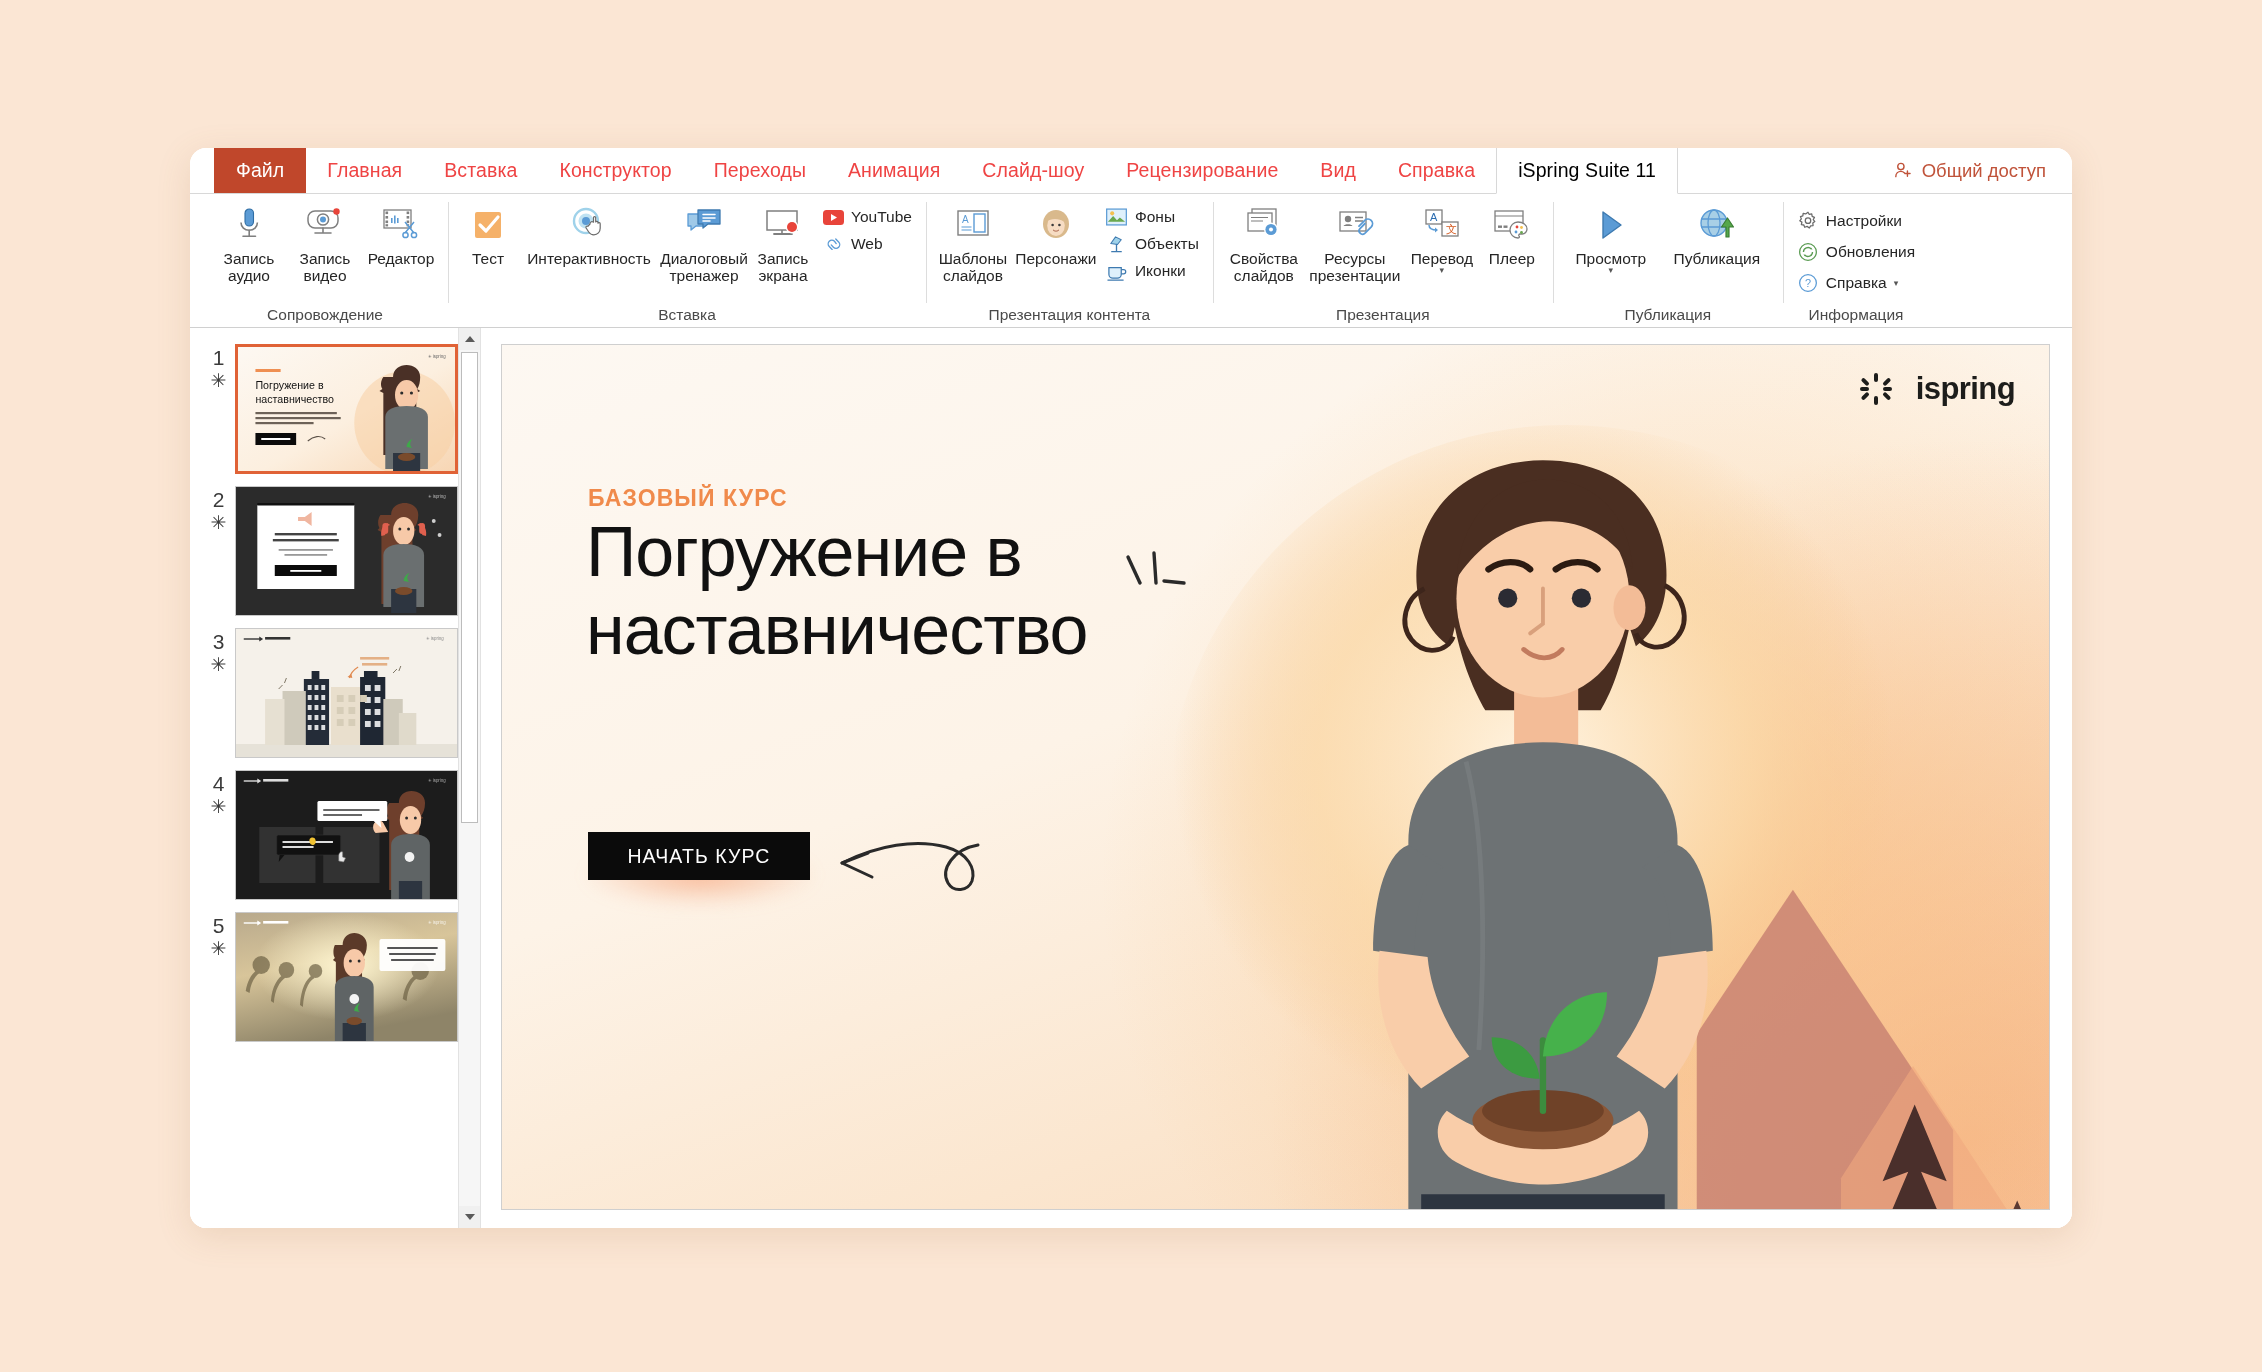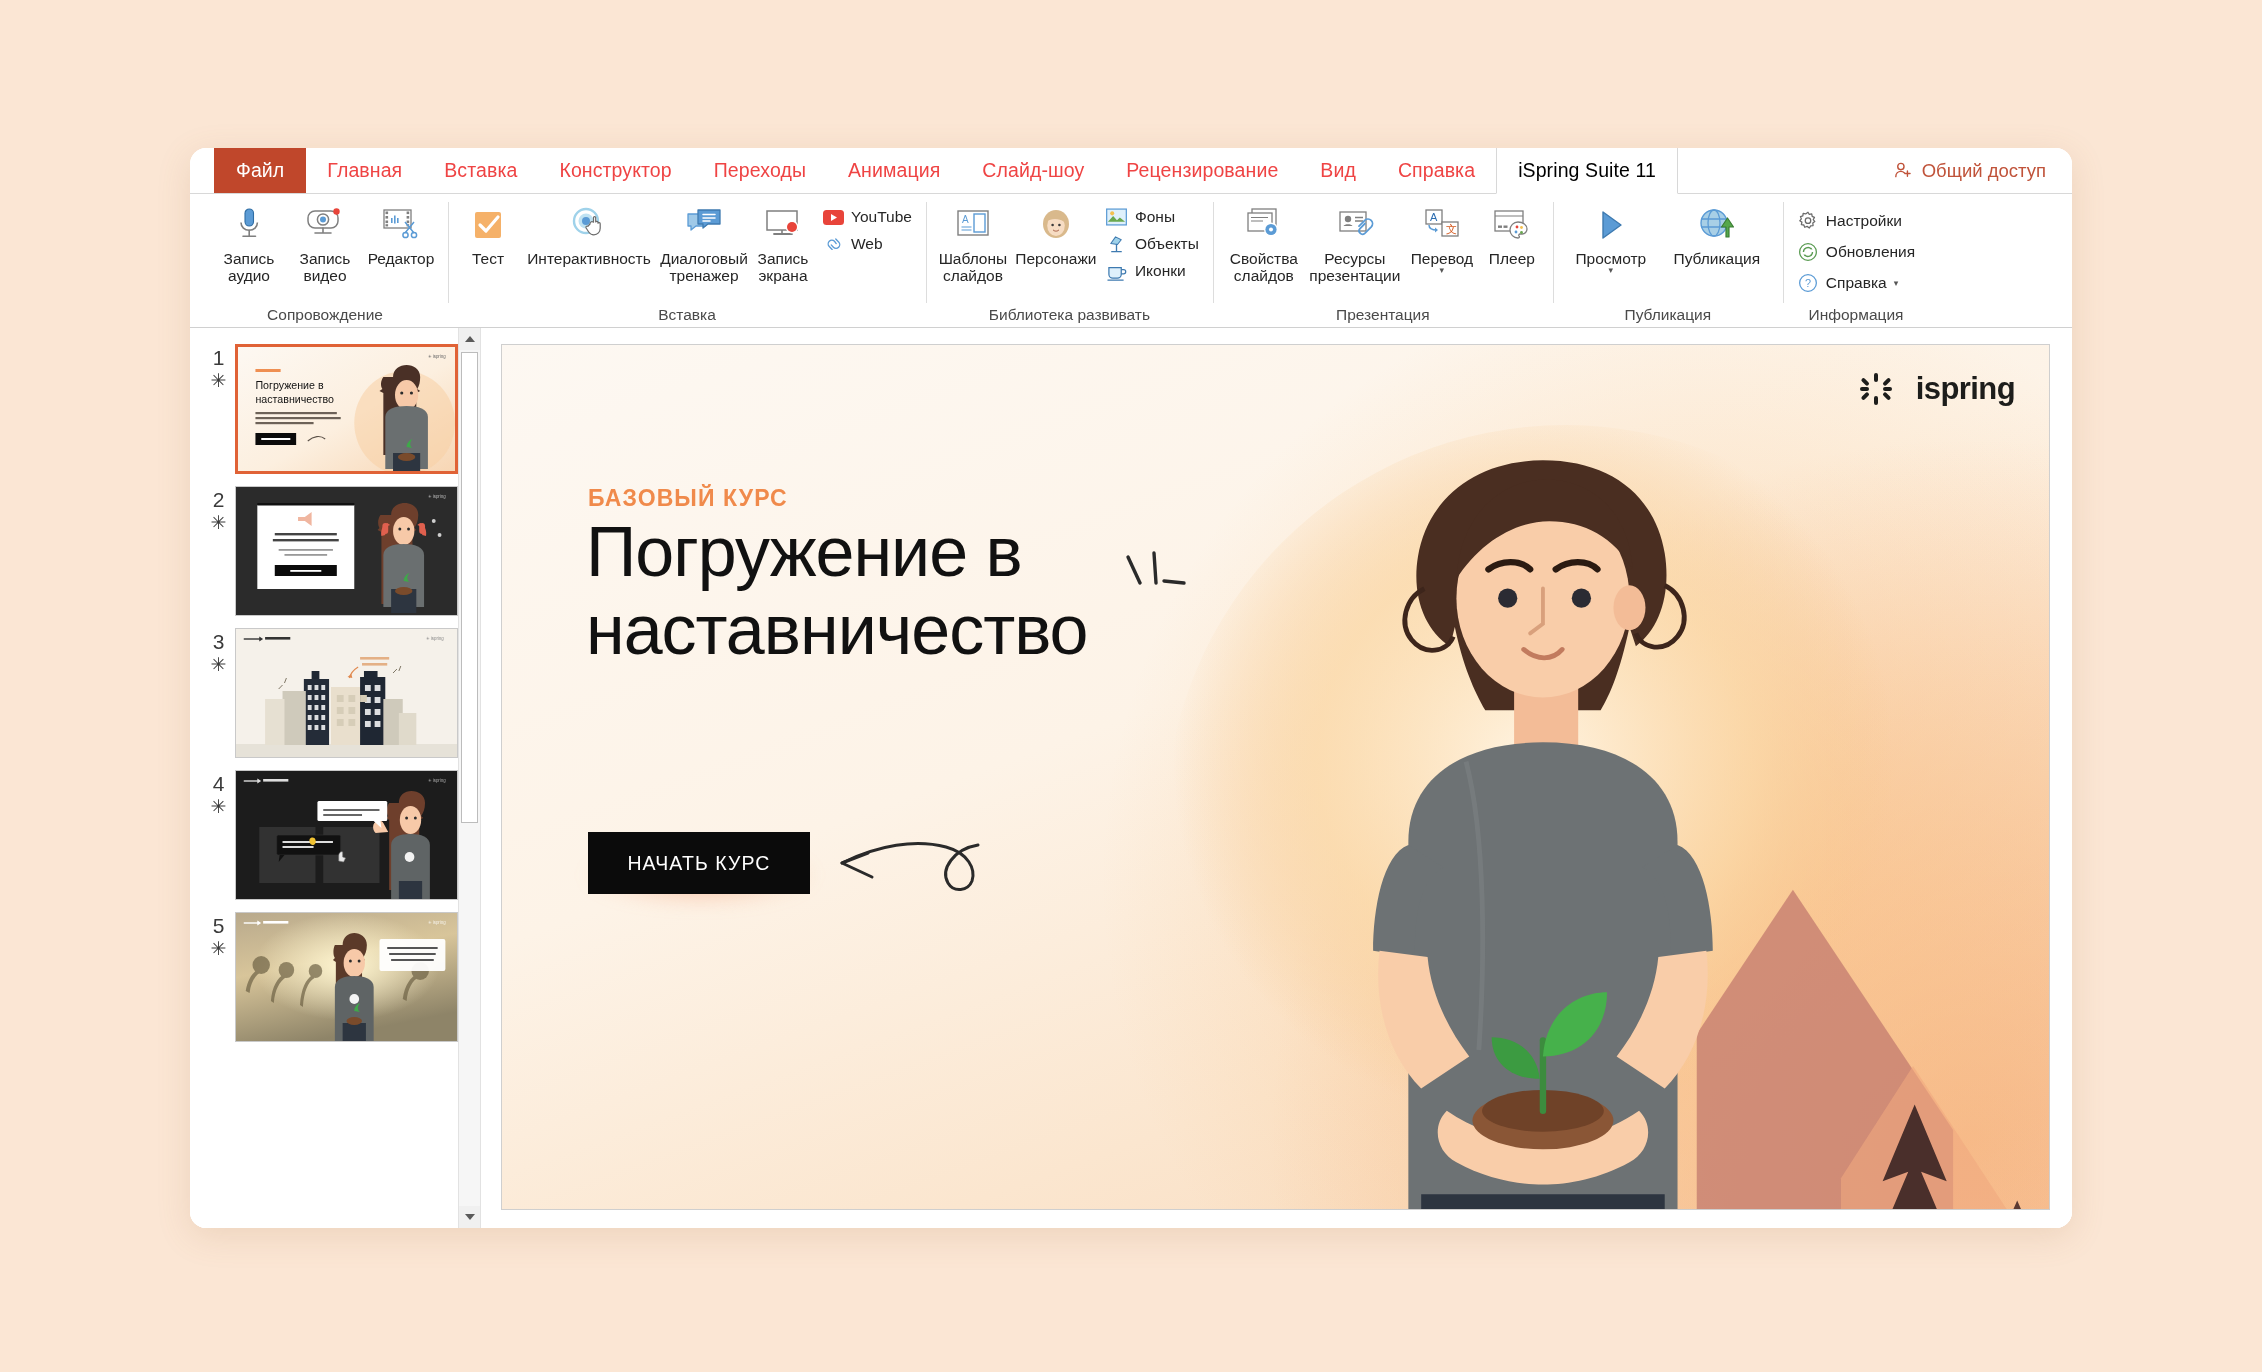--- a/index.html
+++ b/index.html
@@ -198,21 +198,21 @@
     font-weight: 400; letter-spacing: -1px;
     max-width: 640px;
   }
   .bodytext {
     position: absolute; left: 86px; top: 340px;
     width: 620px;
     font-size: 21px; line-height: 33px; color: #3c3530;
   }
   .cta {
     position: absolute; left: 86px; top: 487px;
-    width: 222px; height: 62px;
+    width: 222px; height: 48px;
     background: #0b0b0b; color: #ffffff;
     display: flex; align-items: center; justify-content: center;
     font-size: 19.5px; letter-spacing: 1.1px; font-weight: 500;
     cursor: default;
   }
   .cta-glow {
     position: absolute; left: 78px; top: 497px;
     width: 240px; height: 66px;
     background: radial-gradient(ellipse at center, rgba(244,140,90,.55), rgba(244,140,90,0) 70%);
     filter: blur(8px);
@@ -452,21 +452,21 @@
               <svg width="21" height="19" viewBox="0 0 22 20">
                   <path d="M3 6h13v7a4 4 0 0 1-4 4H7a4 4 0 0 1-4-4z" fill="#dff0fb" stroke="#3e7ab0" stroke-width="1.3"></path>
                   <path d="M16 8h2.5a2.2 2.2 0 0 1 0 4.4H16" fill="none" stroke="#3e7ab0" stroke-width="1.3"></path>
                   <path d="M2 19h16" stroke="#3e7ab0" stroke-width="1.4" stroke-linecap="round"></path>
                 </svg>
             </span>
             <span>Иконки</span>
           </div>
         </div>
       </div>
-      <div class="rgroup-title">Библиотека развивать</div>
+      <div class="rgroup-title">Презентация контента</div>
     </div>
 
     <div class="rgroup">
       <div class="rgroup-body">
         <div class="bigbtn" style="width:82px">
           <div class="ic">
             <svg width="40" height="36" viewBox="0 0 40 36">
               <rect x="8" y="2" width="24" height="18" fill="#fff" stroke="#7f7f7f" stroke-width="1.3"></rect>
               <rect x="4" y="6" width="24" height="18" fill="#fff" stroke="#7f7f7f" stroke-width="1.3"></rect>
               <g stroke="#7f7f7f" stroke-width="1.2">

